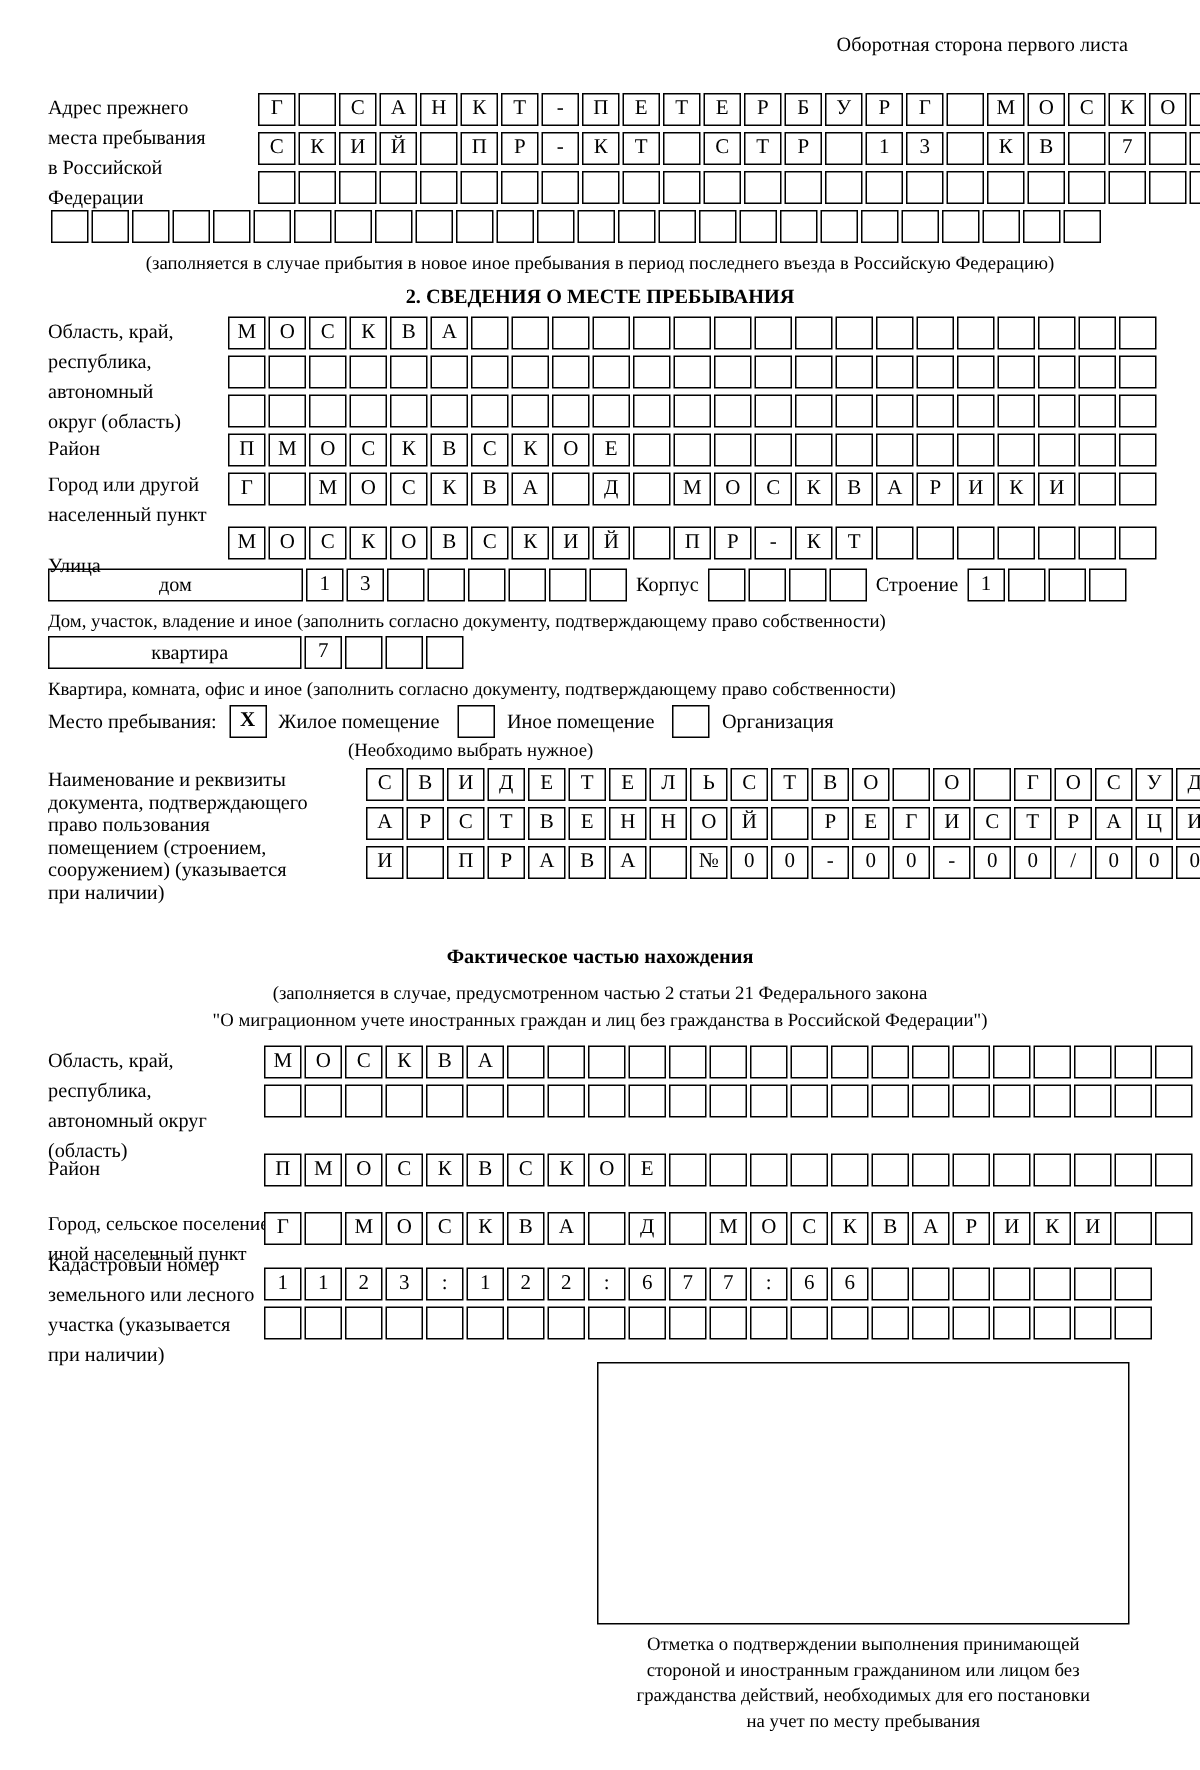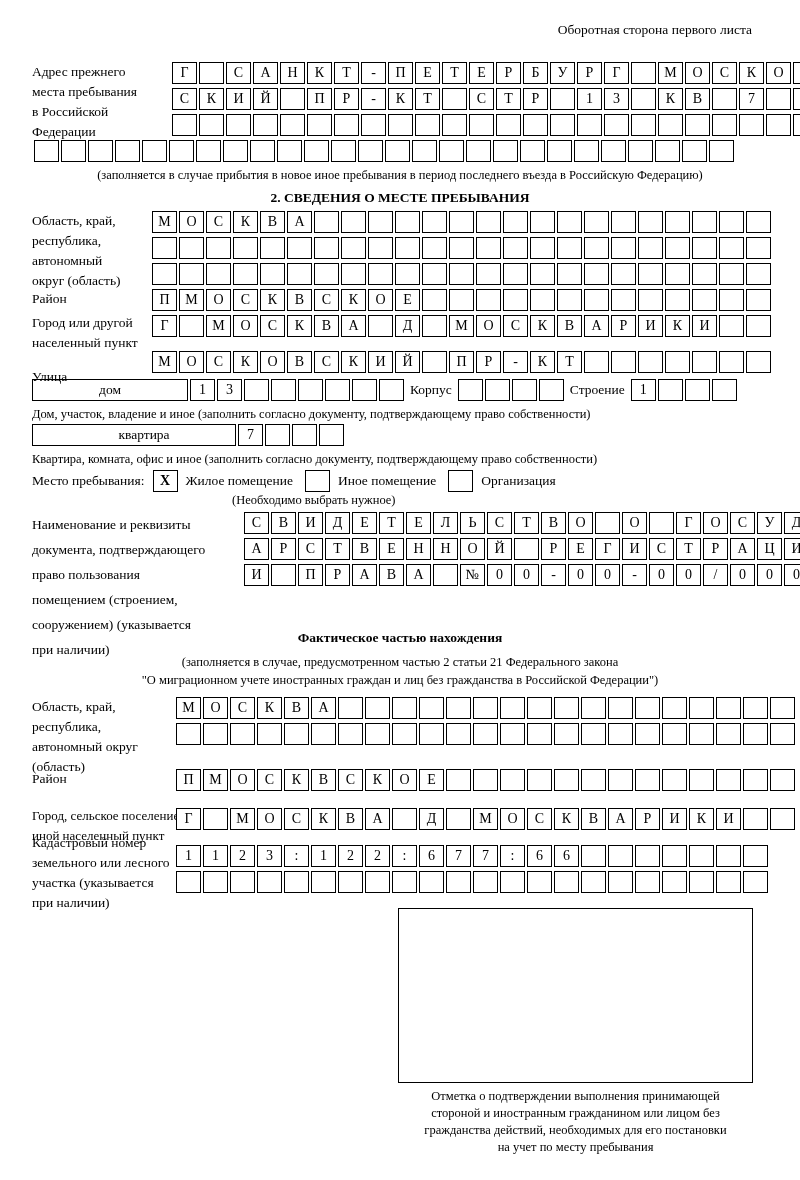--- a/index.html
+++ b/index.html
@@ -377,21 +377,21 @@
       <div class="cell"></div>
       <div class="cell"></div>
       <div class="cell"></div>
       <div class="cell"></div>
       <div class="cell"></div>
       <div class="cell"></div>
       <div class="cell"></div>
     </div>
 
   <div class="boxrow" style="left:32px; top:379px; align-items:center;">
-    <div class="wide-label-box" style="width:156px;">дом</div>
+    <div class="wide-label-box" style="width:170px;">дом</div>
     <span id="s2-dom" style="display:flex;">
         <div class="cell">1</div>
         <div class="cell">3</div>
         <div class="cell"></div>
         <div class="cell"></div>
         <div class="cell"></div>
         <div class="cell"></div>
         <div class="cell"></div>
         <div class="cell"></div>
       </span>
@@ -407,21 +407,21 @@
         <div class="cell">1</div>
         <div class="cell"></div>
         <div class="cell"></div>
         <div class="cell"></div>
       </span>
   </div>
 
   <div class="label small" style="left:32px; top:404px;">Дом, участок, владение и иное (заполнить согласно документу, подтверждающему право собственности)</div>
 
   <div class="boxrow" style="left:32px; top:424px; align-items:center;">
-    <div class="wide-label-box" style="width:204px;padding-left:20px;">квартира</div>
+    <div class="wide-label-box" style="width:169px;padding-left:20px;">квартира</div>
     <span id="s2-kv" style="display:flex;">
         <div class="cell">7</div>
         <div class="cell"></div>
         <div class="cell"></div>
         <div class="cell"></div>
       </span>
   </div>
 
   <div class="label small" style="left:32px; top:449px;">Квартира, комната, офис и иное (заполнить согласно документу, подтверждающему право собственности)</div>
 
@@ -429,21 +429,21 @@
     <span>Место пребывания:</span>
     <span class="cell" style="margin-left:8px; font-weight:bold;">X</span>
     <span style="margin-left:8px;">Жилое помещение</span>
     <span class="cell" style="margin-left:12px;"></span>
     <span style="margin-left:8px;">Иное помещение</span>
     <span class="cell" style="margin-left:12px;"></span>
     <span style="margin-left:8px;">Организация</span>
   </div>
   <div class="label small" style="left:232px; top:490px;">(Необходимо выбрать нужное)</div>
 
-  <div class="label" style="left:32px; top:512px; width:215px; line-height:25px;">Наименование и реквизиты
+  <div class="label" style="left:32px; top:512px; width:215px; line-height:15px;">Наименование и реквизиты
 документа, подтверждающего
 право пользования
 помещением (строением,
 сооружением) (указывается
 при наличии)</div>
   <div class="boxrow" id="s2-doc-0" style="left:244px; top:512px;">
       <div class="cell">С</div>
       <div class="cell">В</div>
       <div class="cell">И</div>
       <div class="cell">Д</div>

